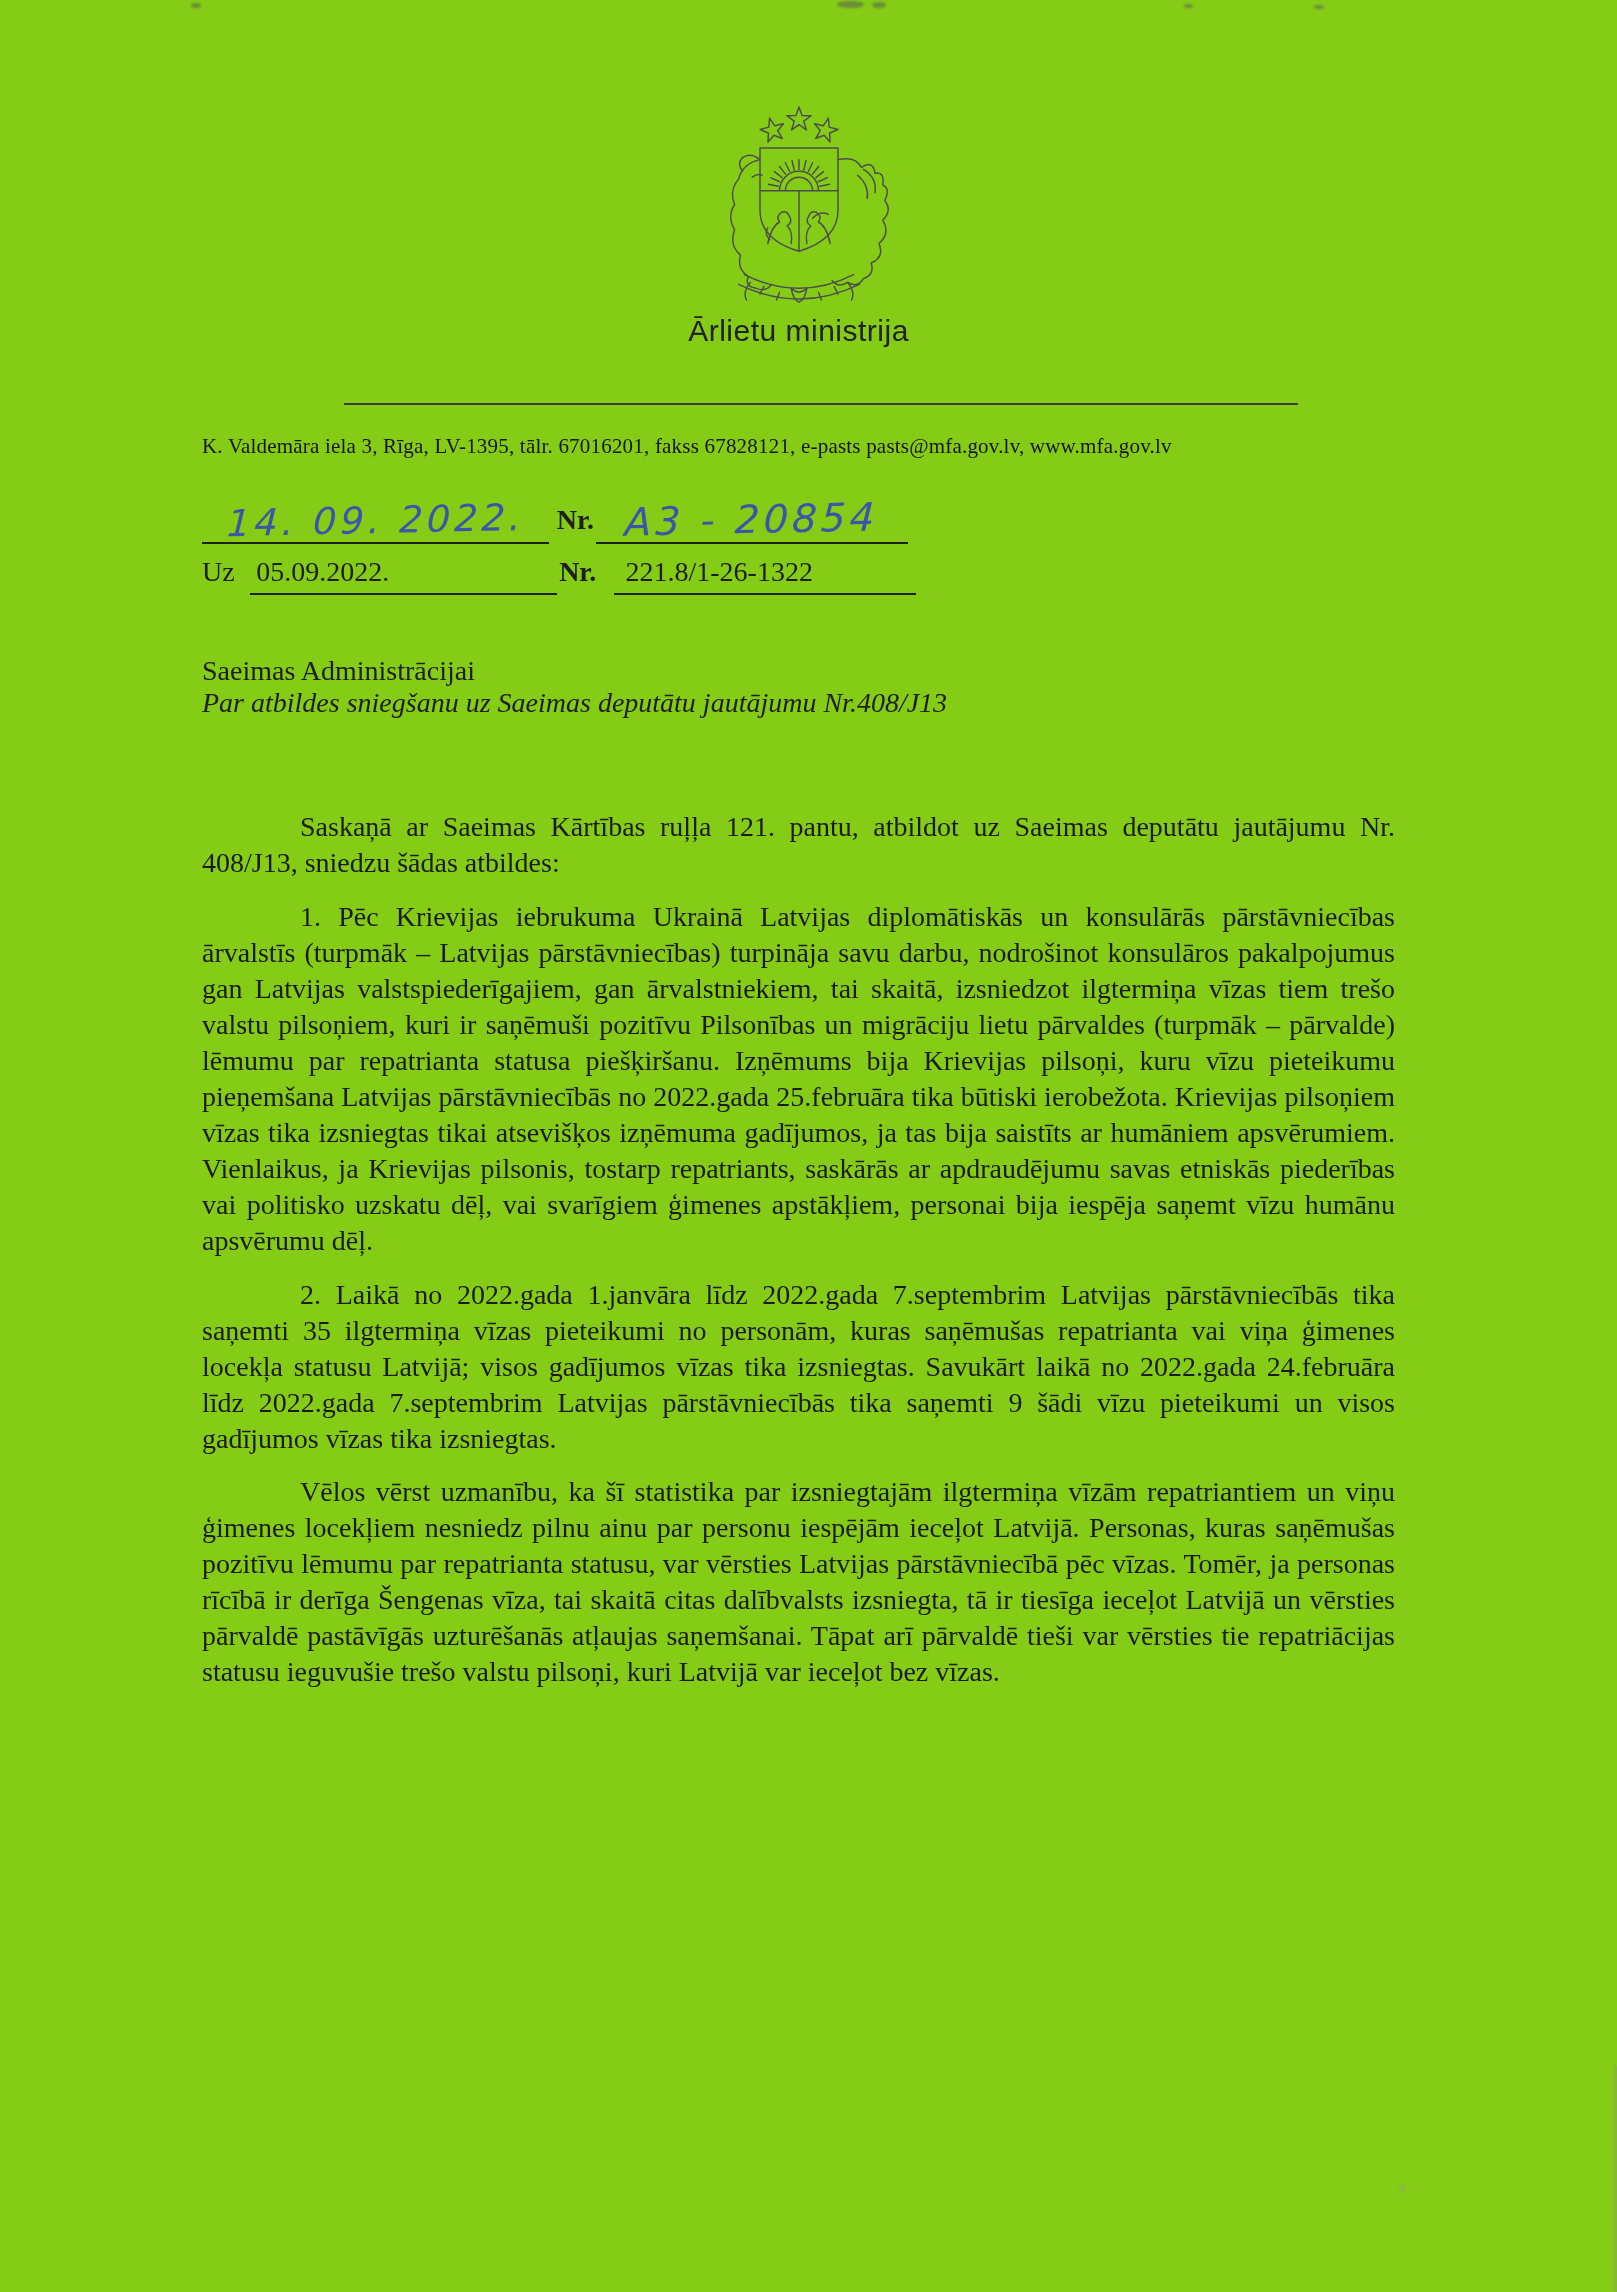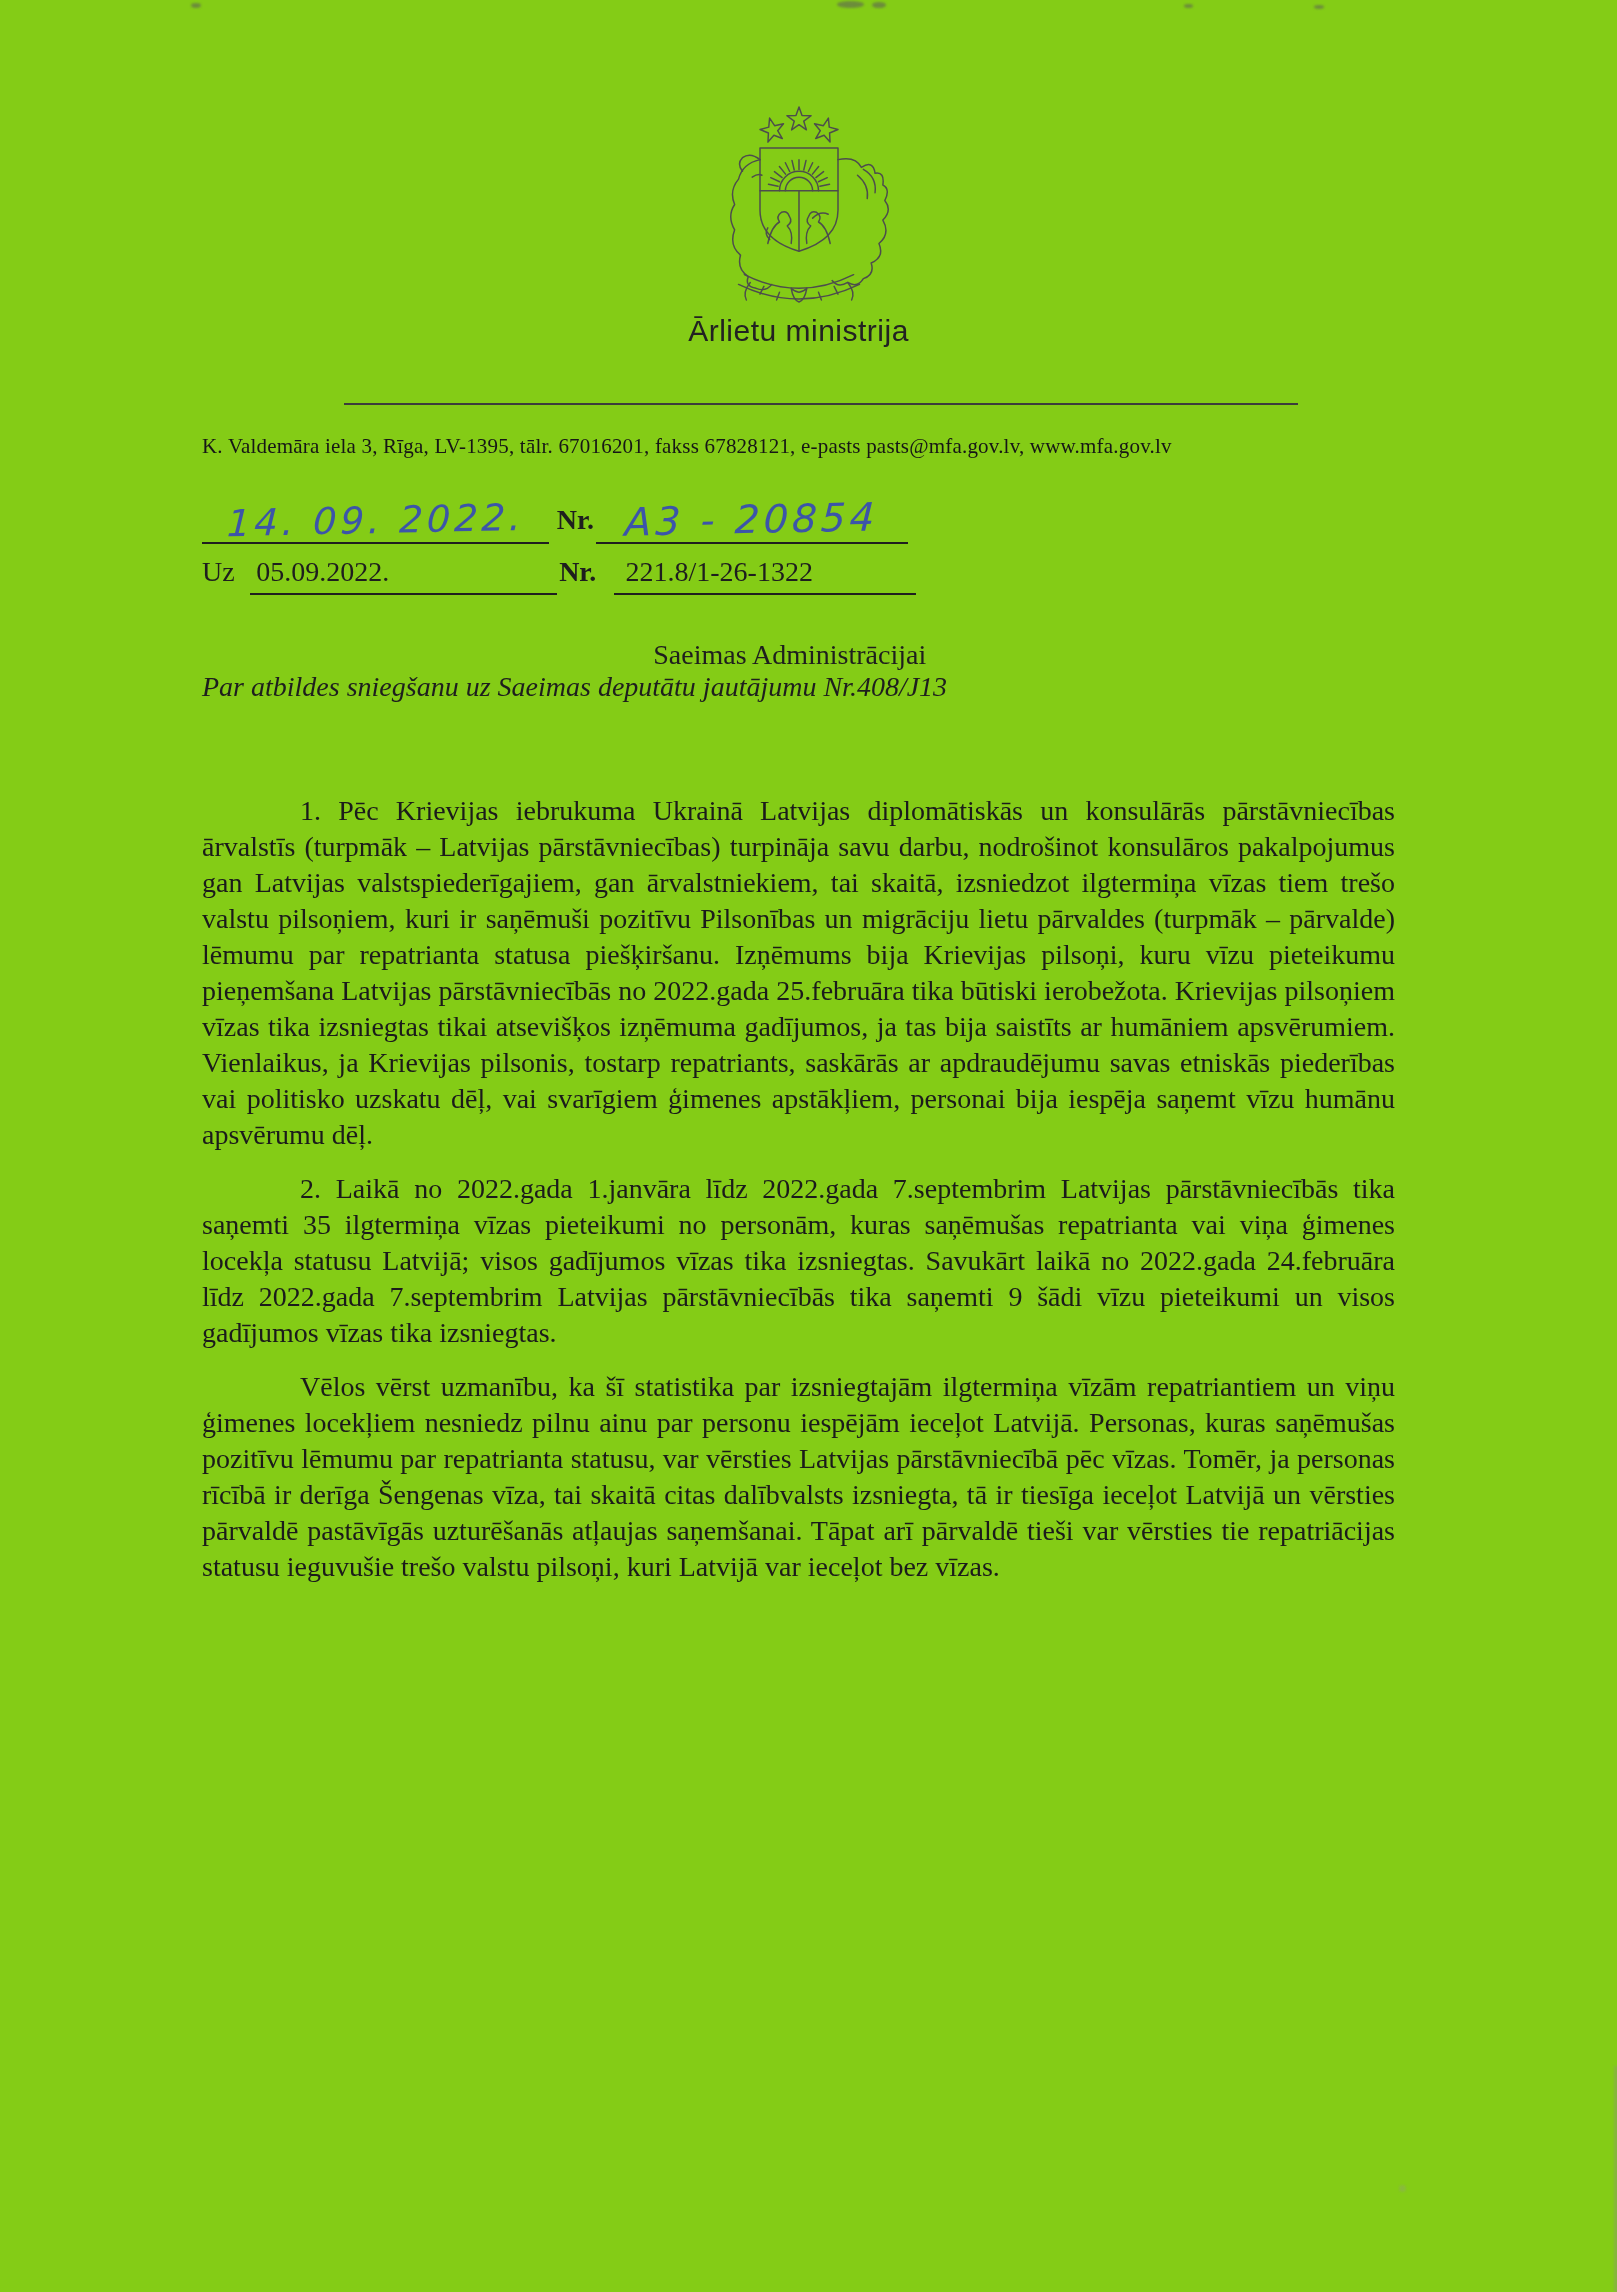--- a/index.html
+++ b/index.html
@@ -56,21 +56,21 @@
     color:#3c55a9;
     display:inline-block;
     transform:rotate(-1.2deg) skewX(-4deg);
     letter-spacing:3.9px;
   }
   .hw-date{ font-size:37px; line-height:1; }
   .hw-num{ font-size:39px; line-height:1; }
 
   
   .recipient{
-    margin-top:44px; text-align:center; padding-right:17.6px;
+    margin-top:60px; text-align:left; padding-right:17.6px;
     font-size:28px;
   }
   .subject{
     font-style:italic; font-size:28px;
   }
   .letter-body{ margin-top:90px; }
   .letter-body p{
     margin:0 0 17.6px 0;
     font-size:28px; line-height:36px;
     text-align:justify;
@@ -180,20 +180,21 @@
       <div class="ref-row">
         <span class="uz-label">Uz</span><span class="uline u2a" style="margin-left:15.6px;"><span>05.09.2022.</span></span><span class="nr-label" style="margin-left:2px;">Nr.</span><span class="uline u2b" style="margin-left:17.6px;"><span>221.8/1-26-1322</span></span>
       </div>
     </div>
 
     <div class="recipient">Saeimas Administrācijai</div>
 
     <div class="subject">Par atbildes sniegšanu uz Saeimas deputātu jautājumu Nr.408/J13</div>
 
     <div class="letter-body">
+      <p>Saskaņā ar Saeimas Kārtības ruļļa 121. pantu, atbildot uz Saeimas deputātu jautājumu Nr. 408/J13, sniedzu šādas atbildes:</p>
       <p>1. Pēc Krievijas iebrukuma Ukrainā Latvijas diplomātiskās un konsulārās pārstāvniecības ārvalstīs (turpmāk – Latvijas pārstāvniecības) turpināja savu darbu, nodrošinot konsulāros pakalpojumus gan Latvijas valstspiederīgajiem, gan ārvalstniekiem, tai skaitā, izsniedzot ilgtermiņa vīzas tiem trešo valstu pilsoņiem, kuri ir saņēmuši pozitīvu Pilsonības un migrāciju lietu pārvaldes (turpmāk – pārvalde) lēmumu par repatrianta statusa piešķiršanu. Izņēmums bija Krievijas pilsoņi, kuru vīzu pieteikumu pieņemšana Latvijas pārstāvniecībās no 2022.gada 25.februāra tika būtiski ierobežota. Krievijas pilsoņiem vīzas tika izsniegtas tikai atsevišķos izņēmuma gadījumos, ja tas bija saistīts ar humāniem apsvērumiem. Vienlaikus, ja Krievijas pilsonis, tostarp repatriants, saskārās ar apdraudējumu savas etniskās piederības vai politisko uzskatu dēļ, vai svarīgiem ģimenes apstākļiem, personai bija iespēja saņemt vīzu humānu apsvērumu dēļ.</p>
       <p>2. Laikā no 2022.gada 1.janvāra līdz 2022.gada 7.septembrim Latvijas pārstāvniecībās tika saņemti 35 ilgtermiņa vīzas pieteikumi no personām, kuras saņēmušas repatrianta vai viņa ģimenes locekļa statusu Latvijā; visos gadījumos vīzas tika izsniegtas. Savukārt laikā no 2022.gada 24.februāra līdz 2022.gada 7.septembrim Latvijas pārstāvniecībās tika saņemti 9 šādi vīzu pieteikumi un visos gadījumos vīzas tika izsniegtas.</p>
       <p>Vēlos vērst uzmanību, ka šī statistika par izsniegtajām ilgtermiņa vīzām repatriantiem un viņu ģimenes locekļiem nesniedz pilnu ainu par personu iespējām ieceļot Latvijā. Personas, kuras saņēmušas pozitīvu lēmumu par repatrianta statusu, var vērsties Latvijas pārstāvniecībā pēc vīzas. Tomēr, ja personas rīcībā ir derīga Šengenas vīza, tai skaitā citas dalībvalsts izsniegta, tā ir tiesīga ieceļot Latvijā un vērsties pārvaldē pastāvīgās uzturēšanās atļaujas saņemšanai. Tāpat arī pārvaldē tieši var vērsties tie repatriācijas statusu ieguvušie trešo valstu pilsoņi, kuri Latvijā var ieceļot bez vīzas.</p>
     </div>
 
   </div>
 </div>
 
 
 </body></html>

